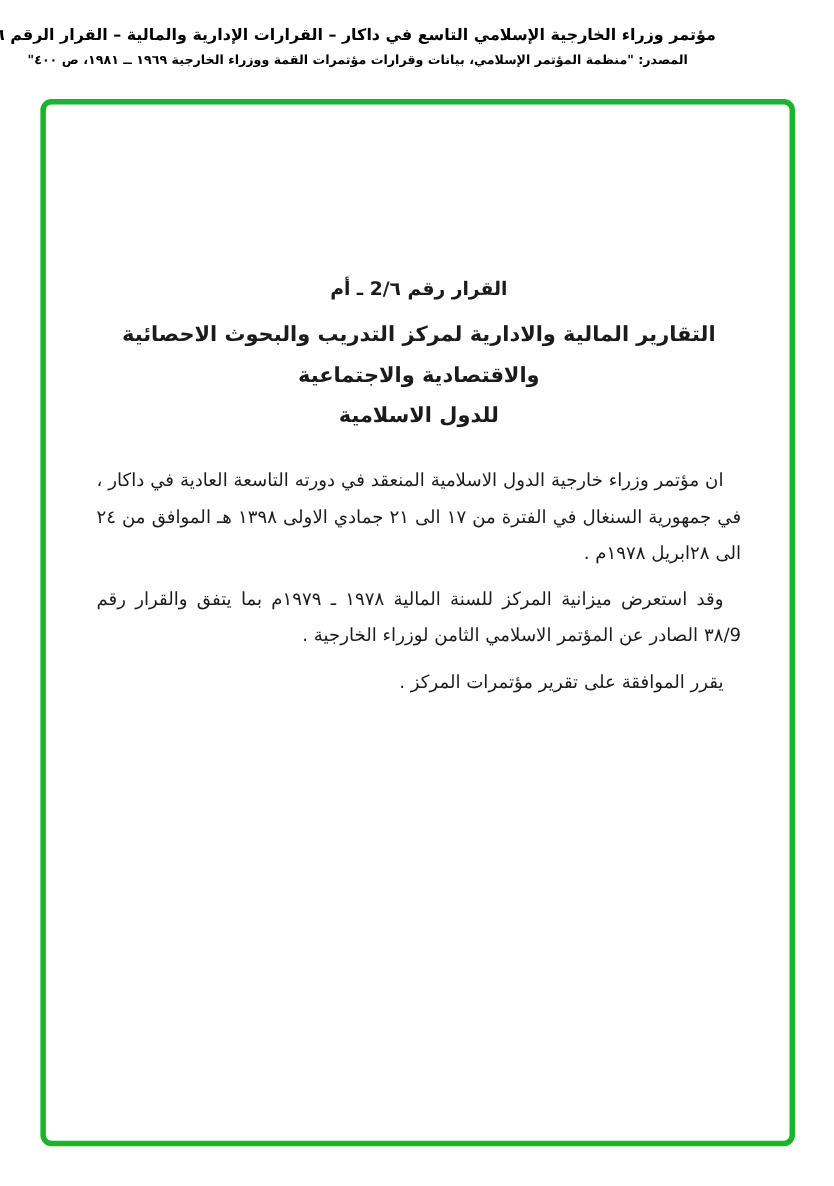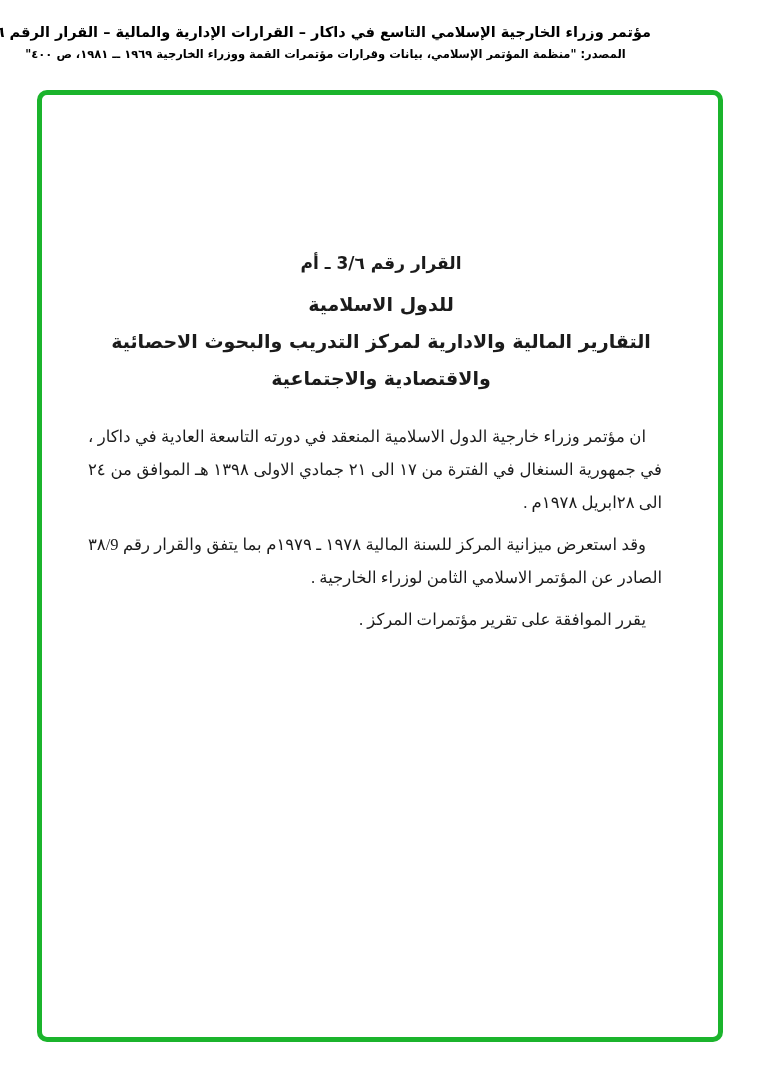--- a/index.html
+++ b/index.html
@@ -64,45 +64,44 @@
     font-size: 19px;
     line-height: 37px;
     font-weight: 700;
   }
   .paras {
     margin-top: 23px;
     font-size: 16.5px;
     line-height: 33px;
   }
   .paras p {
-    margin: 0 12px 9px 0;
+    margin: 0 0 9px 0;
     text-align: justify;
     text-align-last: right;
     text-indent: 16px;
-    font-family: Liberation Serif, serif;
   }
 </style>
 </head>
 <body>
 
 <div class="page">
 
   <header class="citation">
     <div class="h1">مؤتمر وزراء الخارجية الإسلامي التاسع في داكار – القرارات الإدارية والمالية – القرار الرقم ٩/٦ – أ م .</div>
     <div class="h2">المصدر: "منظمة المؤتمر الإسلامي، بيانات وقرارات مؤتمرات القمة ووزراء الخارجية ١٩٦٩ ــ ١٩٨١، ص ٤٠٠"</div>
   </header>
 
   <div class="frame">
     <div class="content">
 
-      <div class="res-no">القرار رقم 3/٦ ـ أم</div>
+      <div class="res-no">القرار رقم 2/٦ ـ أم</div>
 
       <div class="doc-title">
+        <div>التقارير المالية والادارية لمركز التدريب والبحوث الاحصائية والاقتصادية والاجتماعية</div>
         <div>للدول الاسلامية</div>
-        <div>التقارير المالية والادارية لمركز التدريب والبحوث الاحصائية والاقتصادية والاجتماعية</div>
       </div>
 
       <div class="paras">
         <p>ان مؤتمر وزراء خارجية الدول الاسلامية المنعقد في دورته التاسعة العادية في داكار ، في جمهورية السنغال في الفترة من ١٧ الى ٢١ جمادي الاولى ١٣٩٨ هـ الموافق من ٢٤ الى ٢٨ابريل ١٩٧٨م .</p>
         <p>وقد استعرض ميزانية المركز للسنة المالية ١٩٧٨ ـ ١٩٧٩م بما يتفق والقرار رقم ٣٨/9 الصادر عن المؤتمر الاسلامي الثامن لوزراء الخارجية .</p>
         <p>يقرر الموافقة على تقرير مؤتمرات المركز .</p>
       </div>
 
     </div>
   </div>

